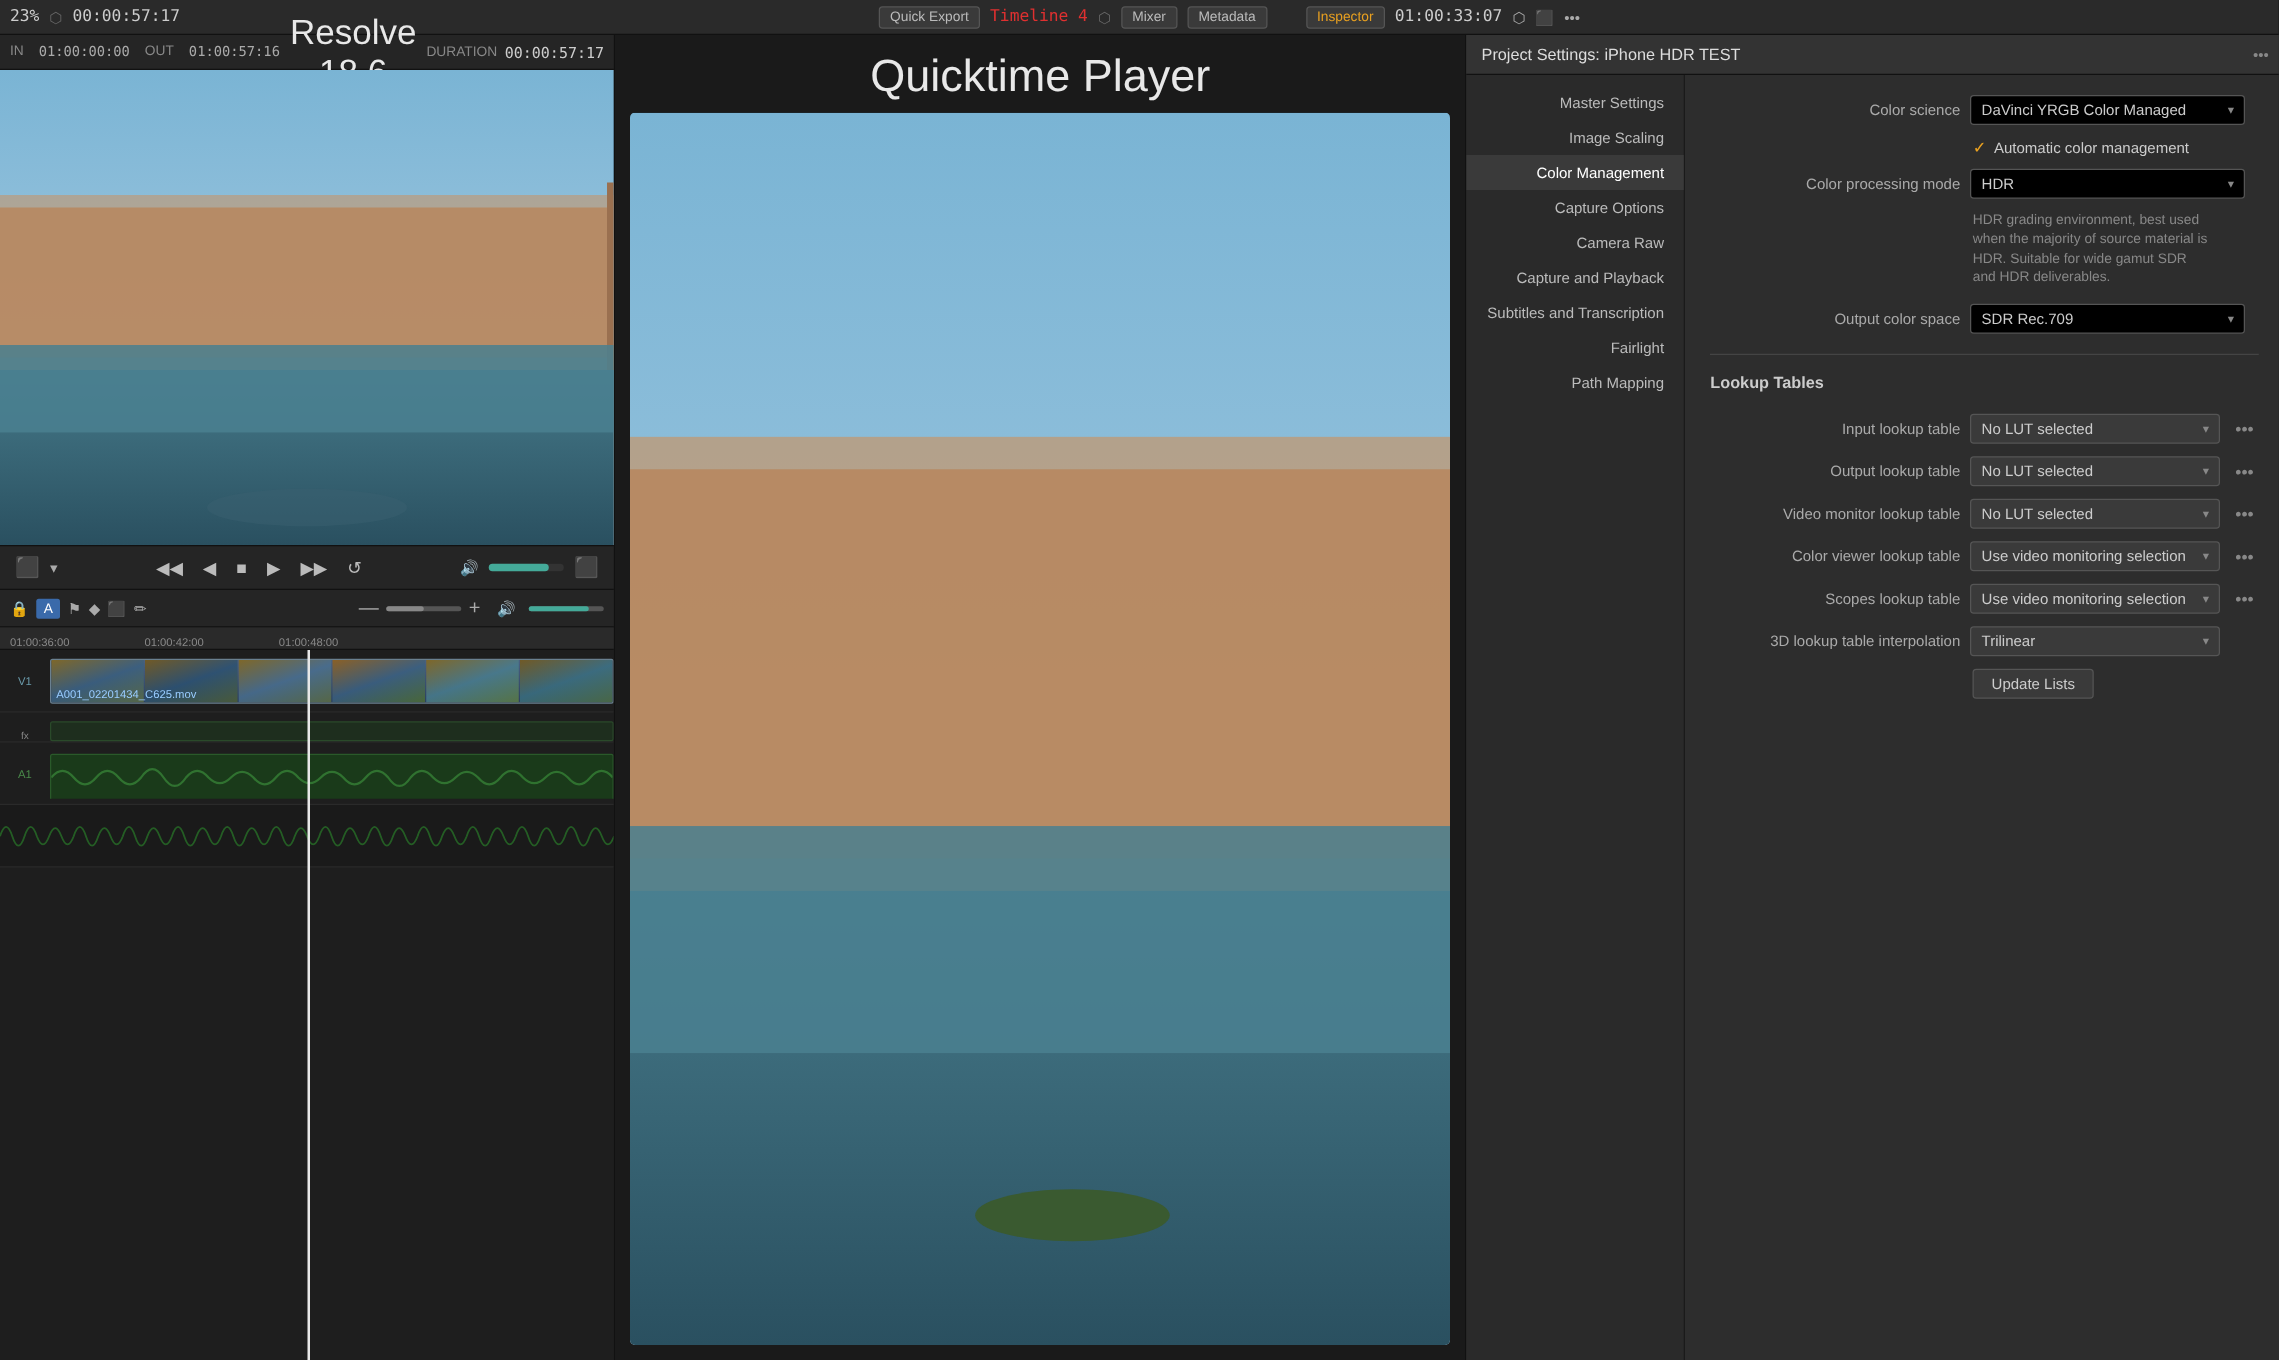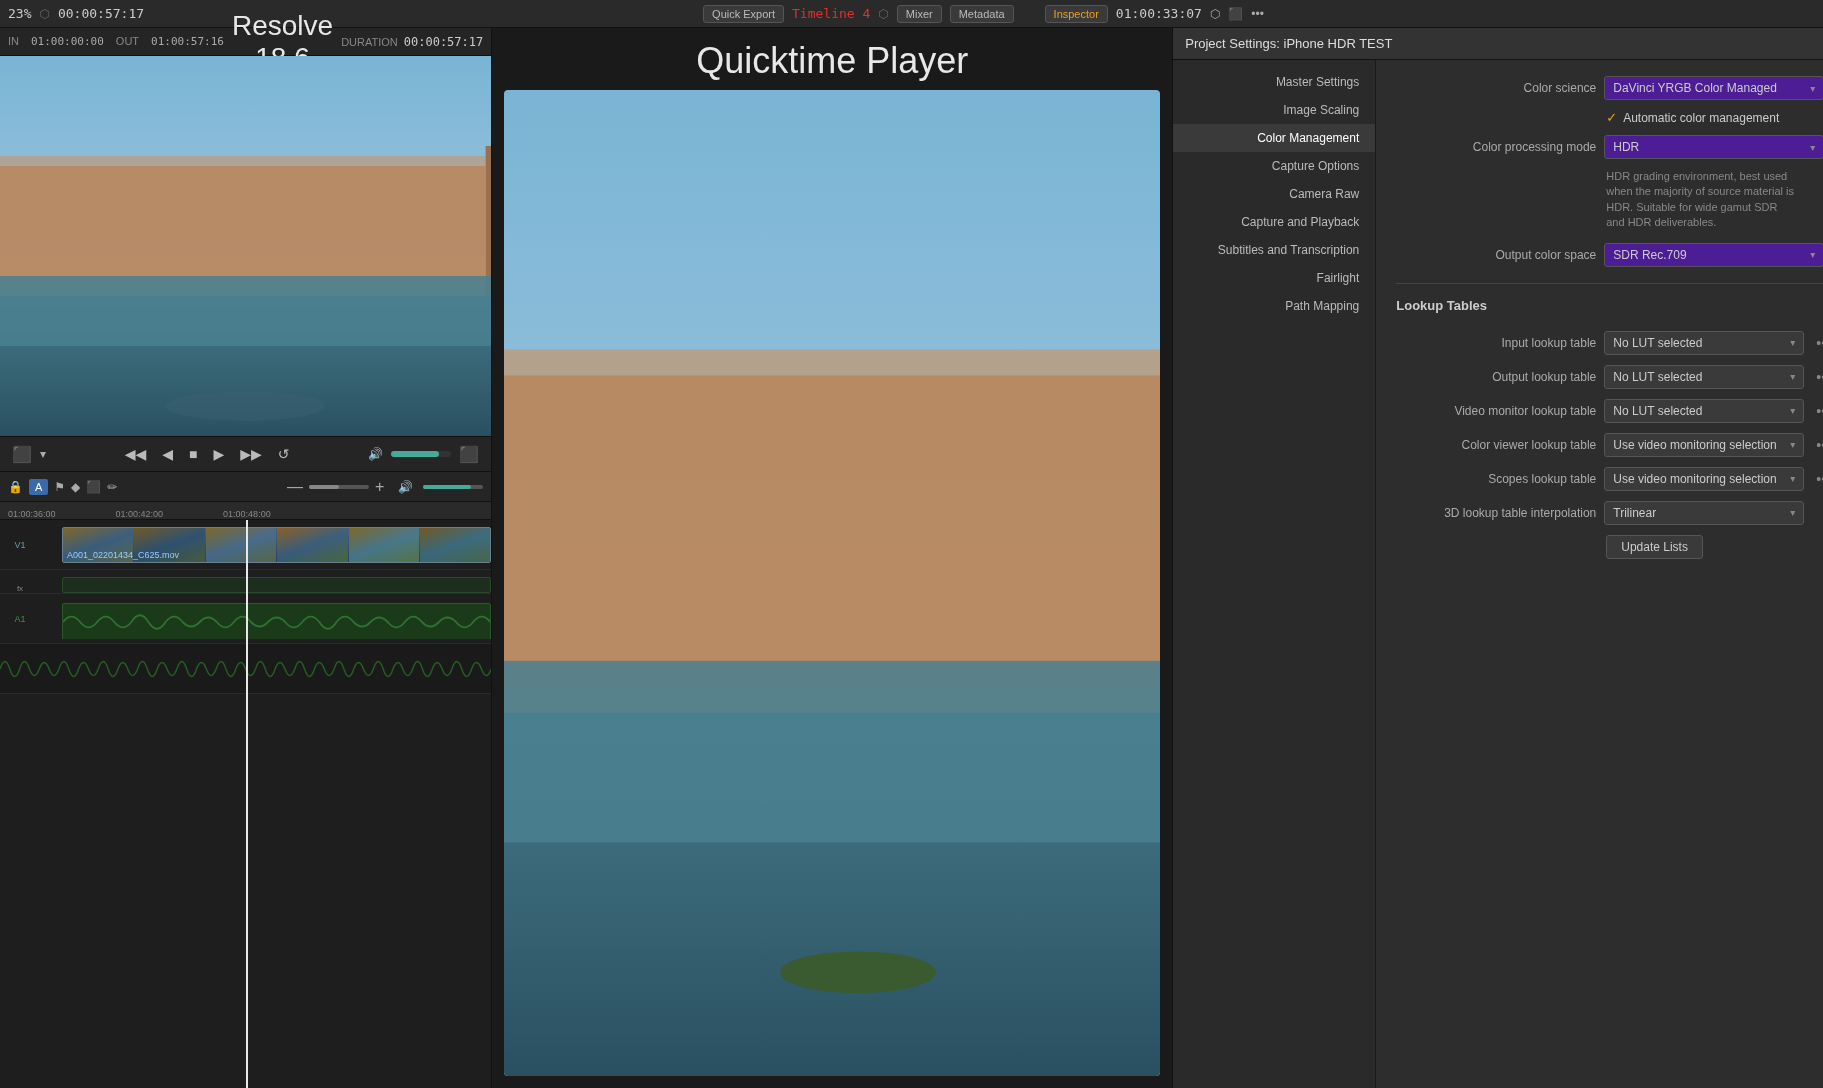--- a/index.html
+++ b/index.html
@@ -139,21 +139,20 @@
       background: #1e1e1e;
       position: relative;
       overflow: hidden;
     }
     .track-row {
       height: 50px;
       border-bottom: 1px solid #2a2a2a;
       display: flex;
       align-items: center;
       position: relative;
-      gap: 22px;
     }
     .track-label {
       width: 40px;
       font-size: 10px;
       color: #888;
       padding: 0 4px;
       text-align: center;
     }
     .track-content {
       flex: 1;
@@ -255,21 +254,21 @@
     .settings-title {
       font-size: 13px;
       color: #ddd;
     }
     .settings-body {
       display: flex;
       flex: 1;
       overflow: hidden;
     }
     .settings-nav {
-      width: 203px;
+      width: 175px;
       background: #2a2a2a;
       border-right: 1px solid #1a1a1a;
       padding: 8px 0;
     }
     .nav-item {
       padding: 7px 16px;
       font-size: 12px;
       color: #bbb;
       cursor: pointer;
       text-align: right;
@@ -300,21 +299,21 @@
     .form-label {
       text-align: right;
       min-width: 200px;
       color: #aaa;
       font-size: 12px;
       flex-shrink: 0;
     }
     .form-control {
       flex: 1;
       max-width: 220px;
-      background: #4c1d95;
+      background: #000000;
       border: 1px solid #555;
       color: #ccc;
       padding: 4px 8px;
       border-radius: 3px;
       font-size: 12px;
       display: flex;
       align-items: center;
       justify-content: space-between;
     }
     .dropdown-arrow {

